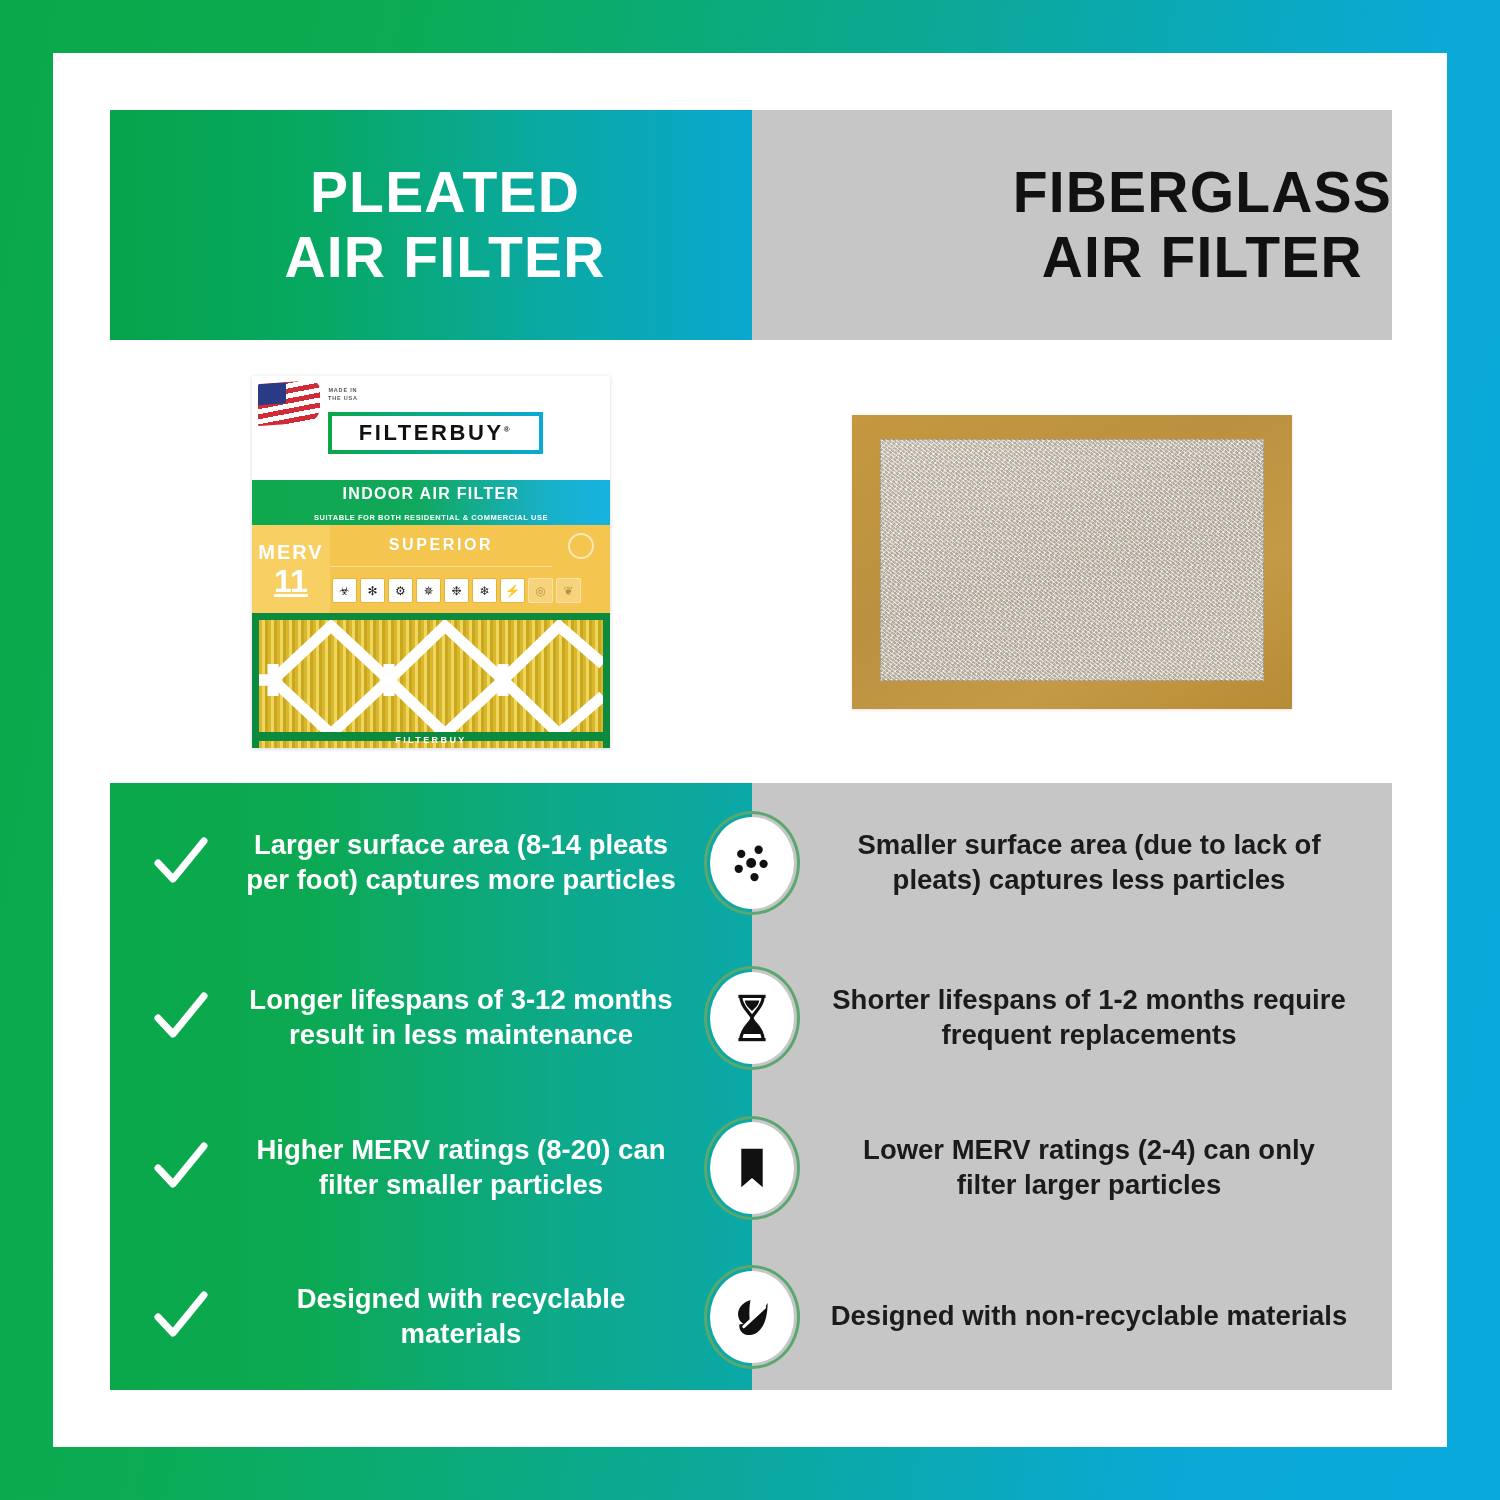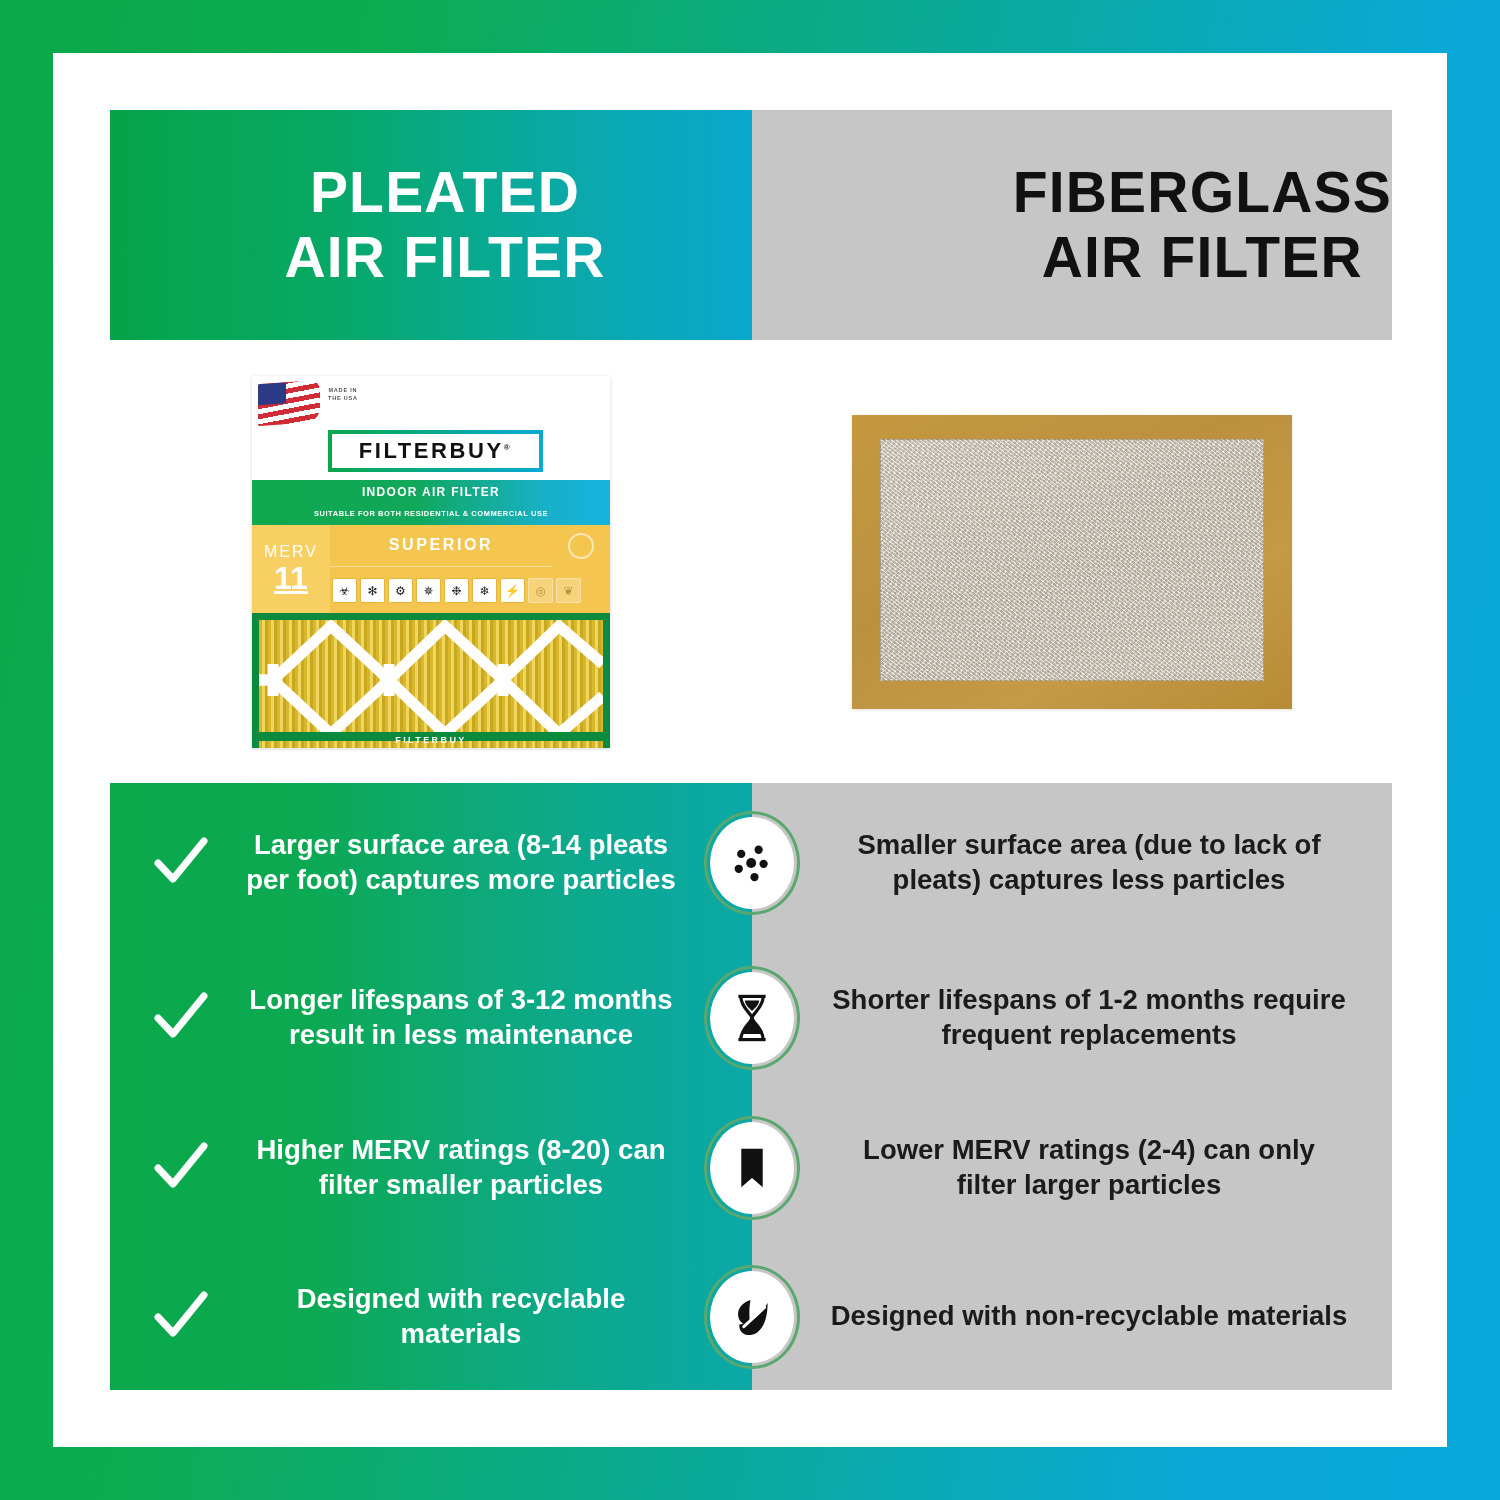--- a/index.html
+++ b/index.html
@@ -83,44 +83,44 @@
   .pb-madein {
     position: absolute; left: 76px; top: 10px;
     font-size: 5.5px; font-weight: 800; letter-spacing: .8px;
     color: #555; line-height: 1.5; text-align: center;
   }
   .pb-logo {
     position: absolute; left: 76px; top: 36px; width: 215px; height: 42px;
     border: 4px solid;
     border-image: linear-gradient(90deg, #0aa84a, #0aa9d6) 1;
     background: #fff;
-    display: flex; align-items: center; justify-content: center; margin-top: 18px;
+    display: flex; align-items: center; justify-content: center;
   }
   .pb-logo span {
     font-weight: 900; font-size: 22px; letter-spacing: 2.6px; color: #111;
   }
   .pb-logo sup { font-size: 8px; vertical-align: super; }
   .pb-green {
     position: absolute; left: 0; top: 104px; width: 100%; height: 45px;
     background: linear-gradient(90deg, #10a84d 0%, #10a85a 45%, #18b0c8 82%, #16b3e0 100%);
     color: #fff; text-align: center; padding-top: 5px;
   }
-  .pb-green .l1 { font-size: 12px; font-weight: 900; letter-spacing: 1.3px; }
+  .pb-green .l1 { font-size: 16px; font-weight: 900; letter-spacing: 1.3px; }
   .pb-green .l2 { font-size: 7.5px; font-weight: 800; letter-spacing: .55px; margin-top: 10px; }
   .pb-gold {
     position: absolute; left: 0; top: 149px; width: 100%; height: 88px;
     background: #f5c64f;
   }
   .pb-merv {
     position: absolute; left: 0; top: 0; width: 78px; height: 100%;
     background: #f7cf63;
     color: #fff; display: flex; flex-direction: column;
     align-items: center; justify-content: center;
   }
-  .pb-merv .m1 { font-size: 16px; font-weight: 400; letter-spacing: 2px; }
+  .pb-merv .m1 { font-size: 20px; font-weight: 700; letter-spacing: 2px; }
   .pb-merv .m2 { font-size: 32px; font-weight: 900; line-height: .95; margin-top: 2px; text-decoration: underline; }
   .pb-sup {
     position: absolute; left: 78px; top: 0; right: 58px; height: 42px;
     display: flex; align-items: center; justify-content: center;
     color: #fff; font-size: 16px; font-weight: 900; letter-spacing: 2.6px;
     border-bottom: 1px solid rgba(255,255,255,.45);
   }
   .pb-seal {
     position: absolute; right: 0; top: 0; width: 58px; height: 42px;
     display: flex; align-items: center; justify-content: center;

